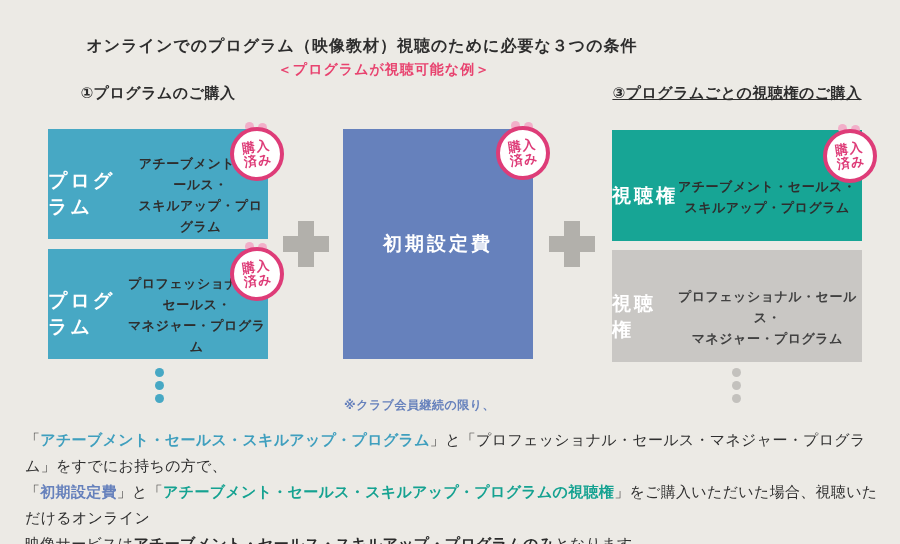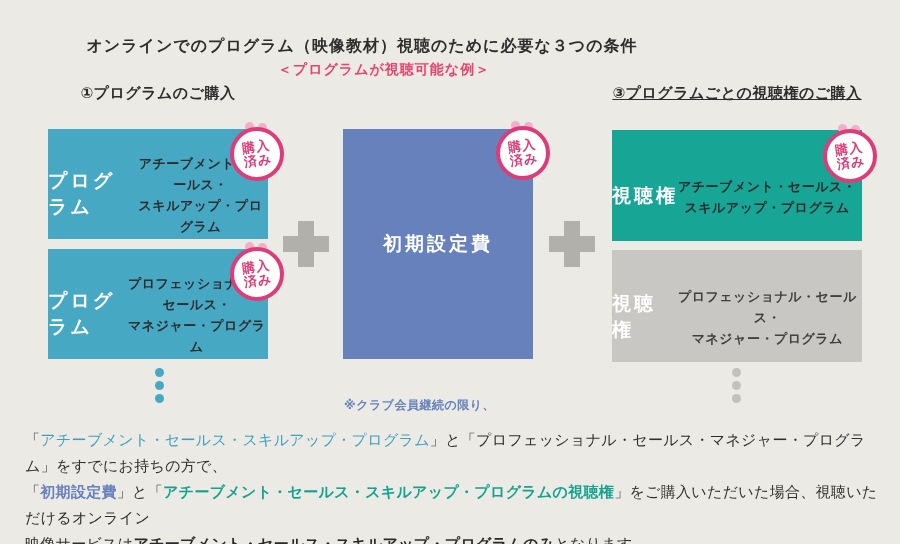--- a/index.html
+++ b/index.html
@@ -70,21 +70,21 @@
   .note{
     position:absolute; left:344px; top:369px; font-size:12px; font-weight:bold;
     color:#6681BC; line-height:17px; letter-spacing:0.5px;margin-top:28px;
   }
   .note .indent{padding-left:12px;}
 
   .footer{
     position:absolute; left:25px; top:427px; width:856px;
     font-size:15px; line-height:26px; color:#2f2f2f; letter-spacing:0.3px;
   }
-  .seg-teal {color:#3F9FBE; font-weight:normal;}
+  .seg-teal {color:#3F9FBE; font-weight:bold;}
   .seg-blue {color:#6681BC; font-weight:bold;}
   .seg-green{color:#15A291; font-weight:bold;}
   .seg-ul   {color:#2b2b2b; font-weight:bold; text-decoration:underline; text-underline-offset:3px;}
 </style>
 </head>
 <body>
 
 <div class="canvas">
 
   <div class="title">オンラインでのプログラム（映像教材）視聴のために必要な３つの条件</div>

